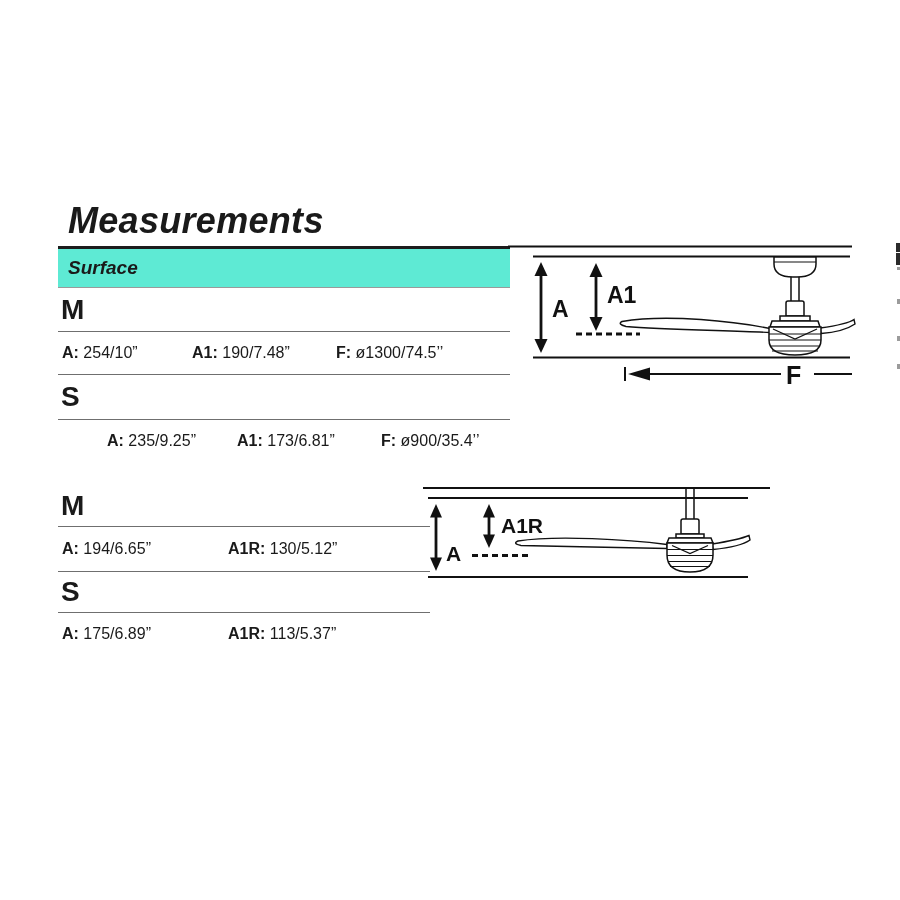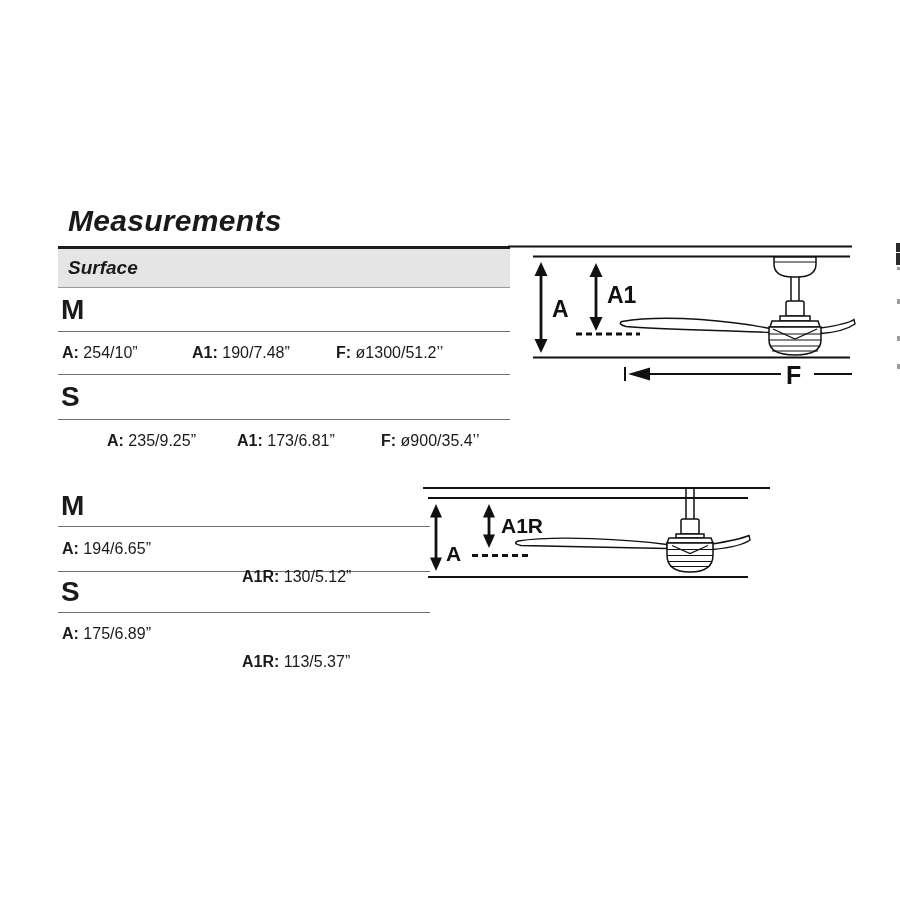--- a/index.html
+++ b/index.html
@@ -1,49 +1,49 @@
 <!DOCTYPE html>
 <html><head>
 <meta charset="utf-8">
 <style>
   html,body{margin:0;padding:0;background:#fff;}
   .sheet{
     position:relative;width:900px;height:900px;background:#ffffff;overflow:hidden;
     font-family:"Liberation Sans","DejaVu Sans",sans-serif;color:#1a1a1a;
   }
   .page-title{
-    position:absolute;left:68px;top:204px;font-size:30px;line-height:34px;
+    position:absolute;left:68px;top:204px;font-size:36px;line-height:34px;
     font-weight:bold;font-style:italic;letter-spacing:.3px;
   }
   .spec-table{position:absolute;box-sizing:border-box;}
   .surface-table{left:58px;top:246px;width:452px;}
   .recessed-table{left:58px;top:486px;width:372px;}
   .thead{
-    box-sizing:border-box;height:42px;background:#e5e5e5;
+    box-sizing:border-box;height:42px;background:#5eead4;
     border-top:3px solid #1c1c1c;border-bottom:1px solid #9a9a9a;
     display:flex;align-items:center;padding-left:10px;
     font-weight:bold;font-style:italic;font-size:19px;
   }
   .size-row{
     box-sizing:border-box;border-bottom:1px solid #6f6f6f;
     display:flex;align-items:center;padding-left:3px;
     font-weight:bold;font-size:28px;line-height:28px;
   }
   .surface-table .size-row{height:44px;}
   .recessed-table .size-row{height:41px;}
   .data-row{position:relative;box-sizing:border-box;border-bottom:1px solid #6f6f6f;font-size:16px;}
   .surface-table .row-m-data{height:43px;}
   .surface-table .row-s{height:45px;}
   .surface-table .row-s-data{height:42px;border-bottom:none;margin-left:45px;}
   .recessed-table .row-m-data{height:45px;}
   .recessed-table .row-s-data{height:42px;border-bottom:none;}
   .dim{position:absolute;top:50%;transform:translateY(-50%);white-space:nowrap;}
   .dim b{font-weight:bold;}
   .c0{left:4px;} .surface-table .c1{left:134px;} .surface-table .c2{left:278px;}
-  .recessed-table .c1{left:184px;margin-top:28px;}
+  .recessed-table .c1{left:170px;}
   svg.diagram{position:absolute;}
   svg text{font-family:"Liberation Sans","DejaVu Sans",sans-serif;font-weight:bold;fill:#111;}
   .edge-artifact{position:absolute;background:#2b2b2b;}
   .edge-artifact.faint{background:#9b9b9b;}
 </style>
 </head>
 <body>
 
 <div class="sheet">
 
@@ -52,21 +52,21 @@
   <div class="spec-table surface-table">
     <div class="thead">
       <span>Surface</span>
     </div>
     <div class="size-row">
       <span>M</span>
     </div>
     <div class="data-row row-m-data">
       <span class="dim c0"><b>A:</b> <span>254/10”</span></span>
       <span class="dim c1"><b>A1:</b> <span>190/7.48”</span></span>
-      <span class="dim c2"><b>F:</b> <span>ø1300/51.2’’</span></span>
+      <span class="dim c2"><b>F:</b> <span>ø1300/74.5’’</span></span>
     </div>
     <div class="size-row row-s">
       <span>S</span>
     </div>
     <div class="data-row row-s-data">
       <span class="dim c0"><b>A:</b> <span>235/9.25”</span></span>
       <span class="dim c1"><b>A1:</b> <span>173/6.81”</span></span>
       <span class="dim c2"><b>F:</b> <span>ø900/35.4’’</span></span>
     </div>
   </div>

